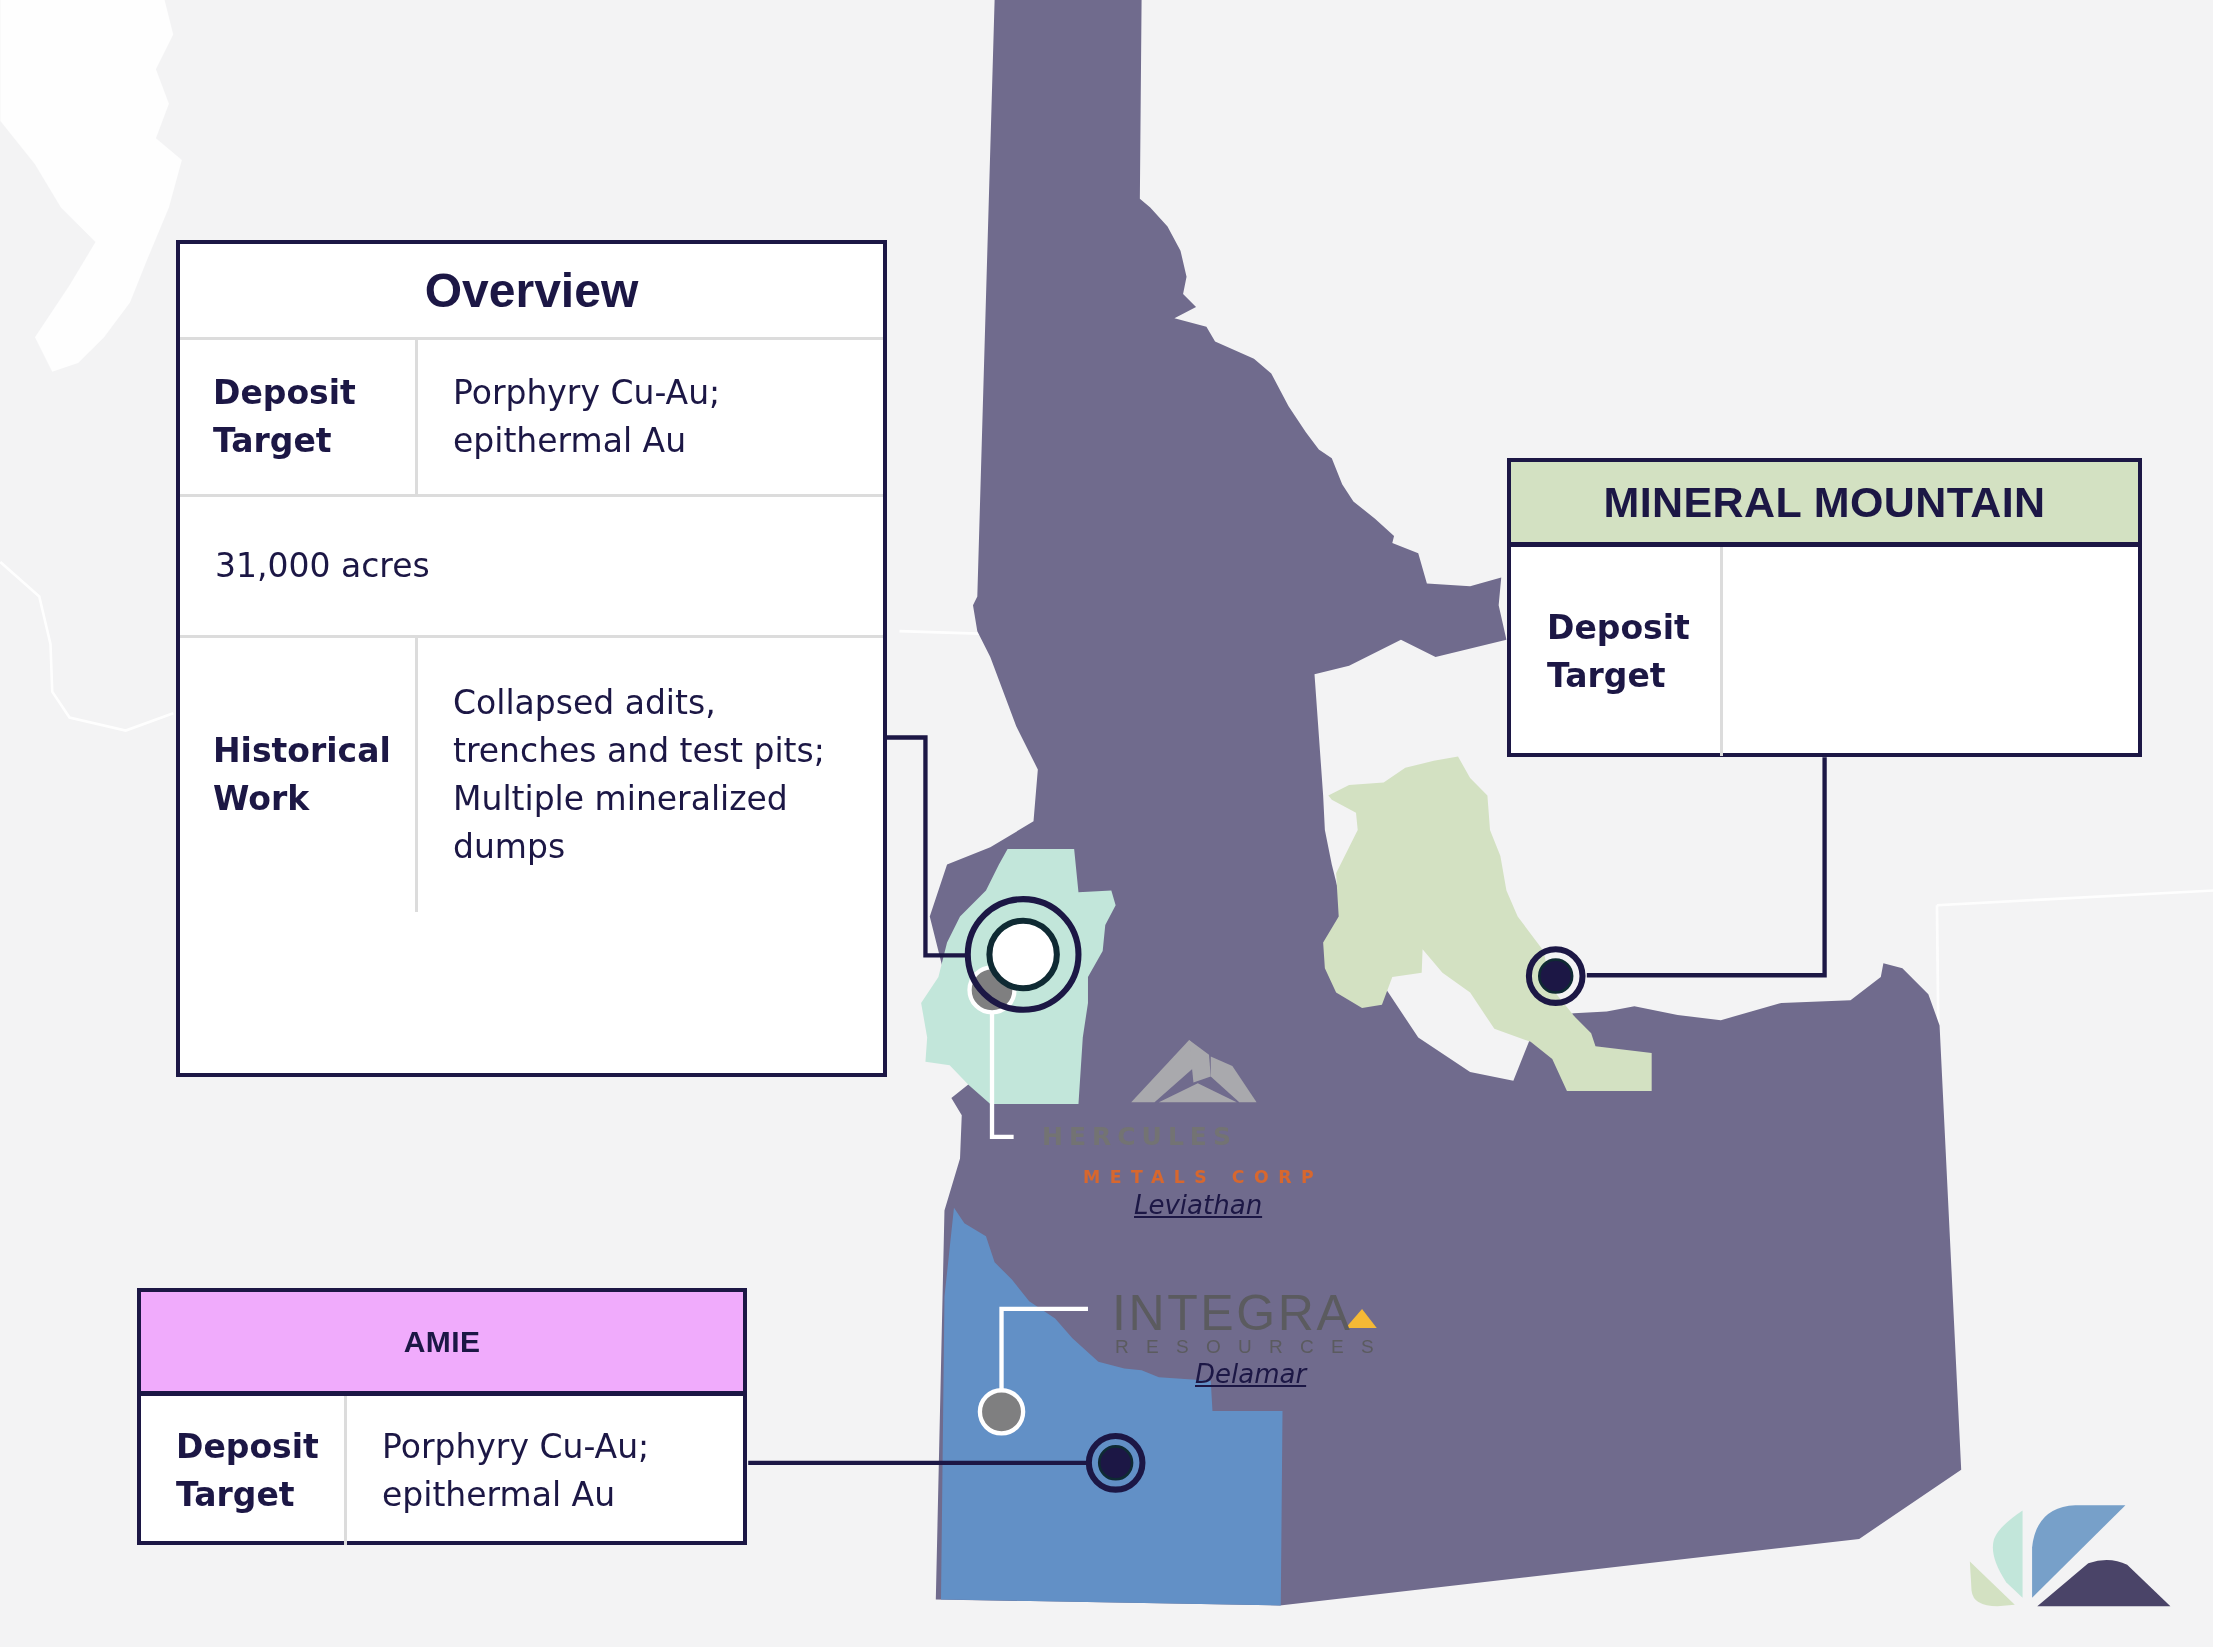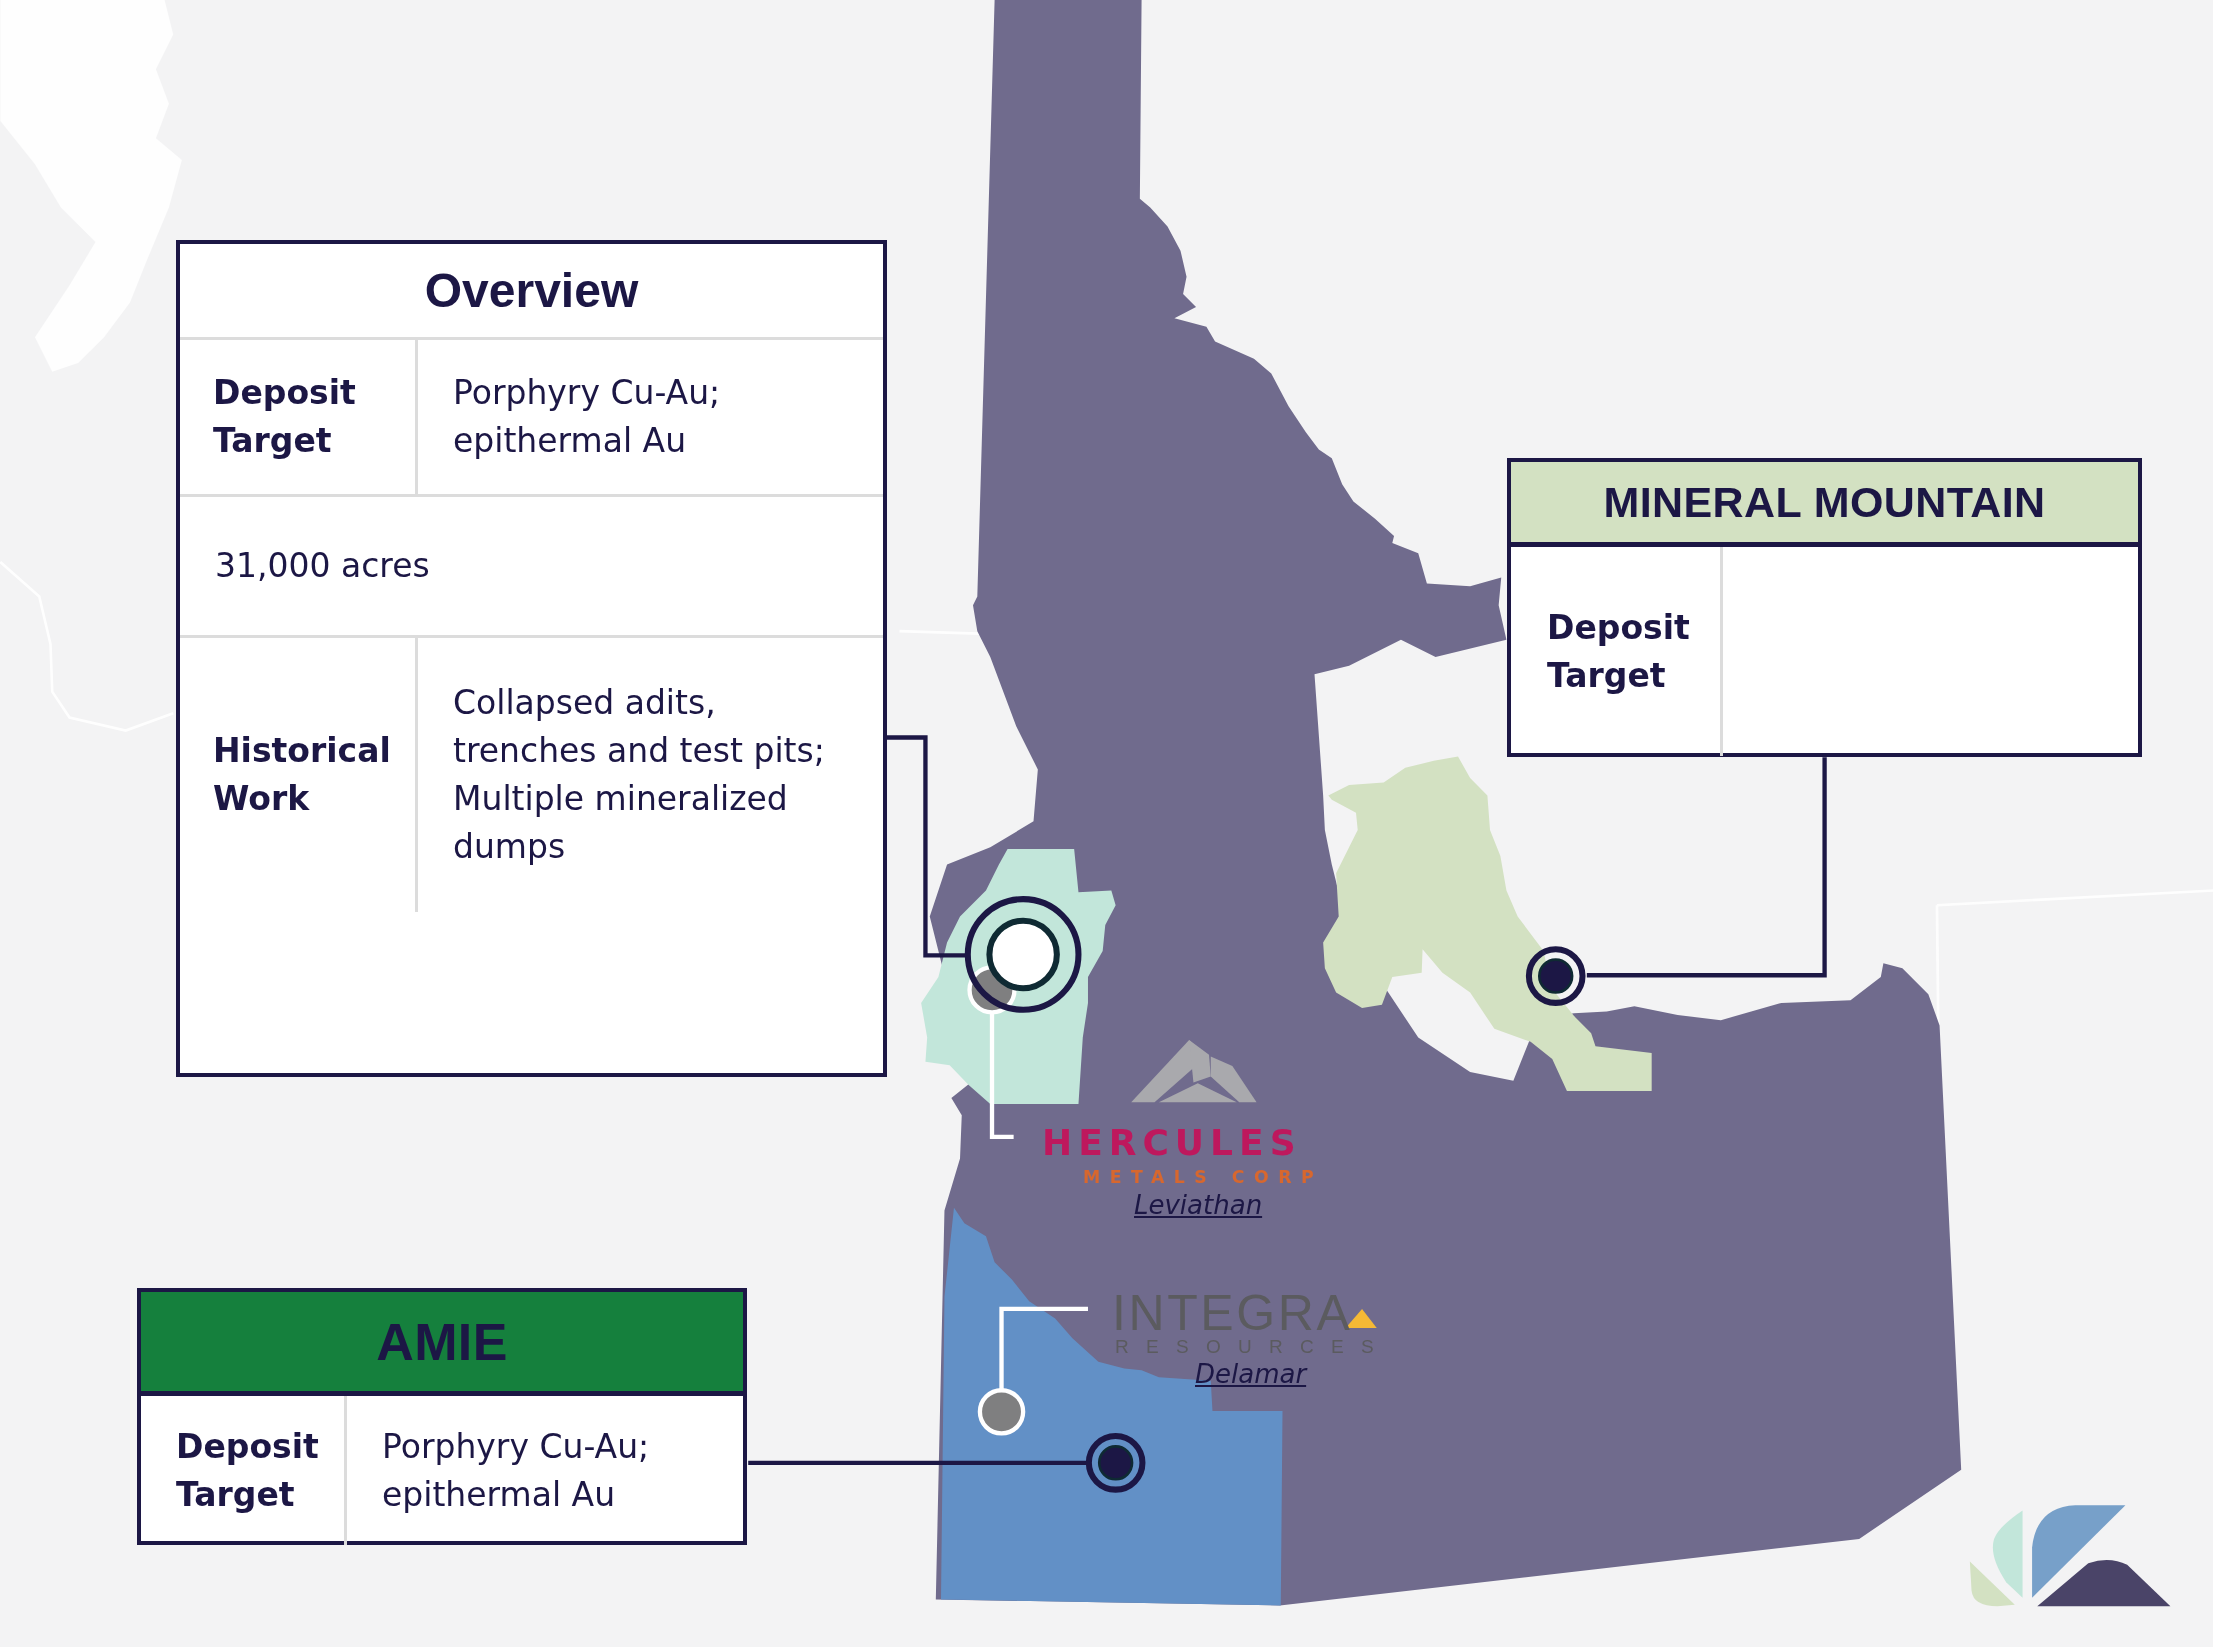--- a/index.html
+++ b/index.html
@@ -63,27 +63,27 @@
     #card-freeze .row-3 { height: 274px; border-bottom: none; }
 
     
     #card-mm { left: 1507px; top: 458px; width: 635px; height: 299px; }
     #card-mm .card-header { height: 80px; background: #d3e1c2; font-size: 43px; }
     #card-mm .cell-label { width: 212px; padding-left: 36px; }
     #card-mm .row-1 { height: 209px; border-bottom: none; }
 
     
     #card-amie { left: 137px; top: 1288px; width: 610px; height: 257px; }
-    #card-amie .card-header { height: 99px; background: #15803d; font-size: 52px; text-align: right; }
+    #card-amie .card-header { height: 99px; background: #f0abfc; font-size: 30px; text-align: right; }
     #card-amie .cell-label { width: 206px; padding-left: 35px; }
     #card-amie .row-1 { height: 149px; border-bottom: none; }
     .hercules-word {
       position: absolute; left: 1042px; top: 1122px;
       font-family: "DejaVu Sans", sans-serif; font-weight: bold;
-      font-size: 36px; letter-spacing: 6px; color: #be185d;
+      font-size: 25px; letter-spacing: 6px; color: #737373;
     }
     .hercules-sub {
       position: absolute; left: 1083px; top: 1167px;
       font-family: "DejaVu Sans", sans-serif; font-weight: bold;
       font-size: 17.3px; letter-spacing: 9.5px; color: #d7672e;
     }
     .project-name {
       position: absolute;
       font-family: "DejaVu Sans", sans-serif; font-style: italic;
       font-size: 26px; color: #1c1745; text-decoration: underline;

